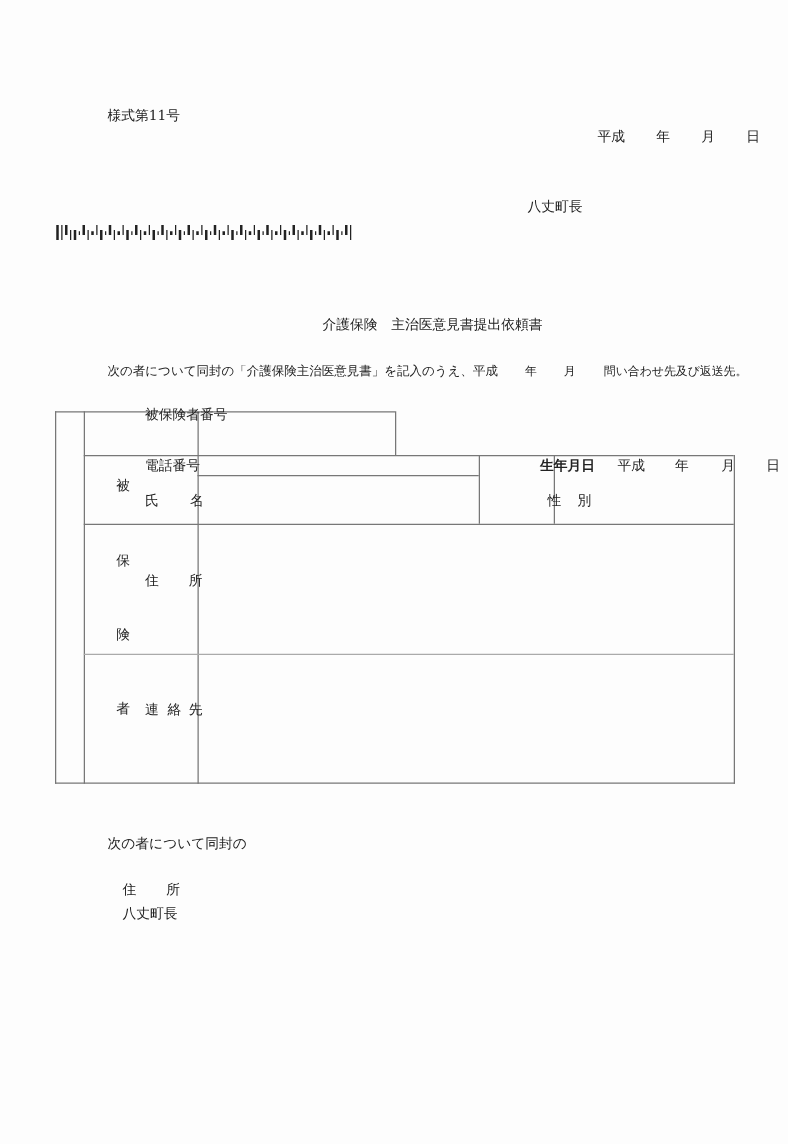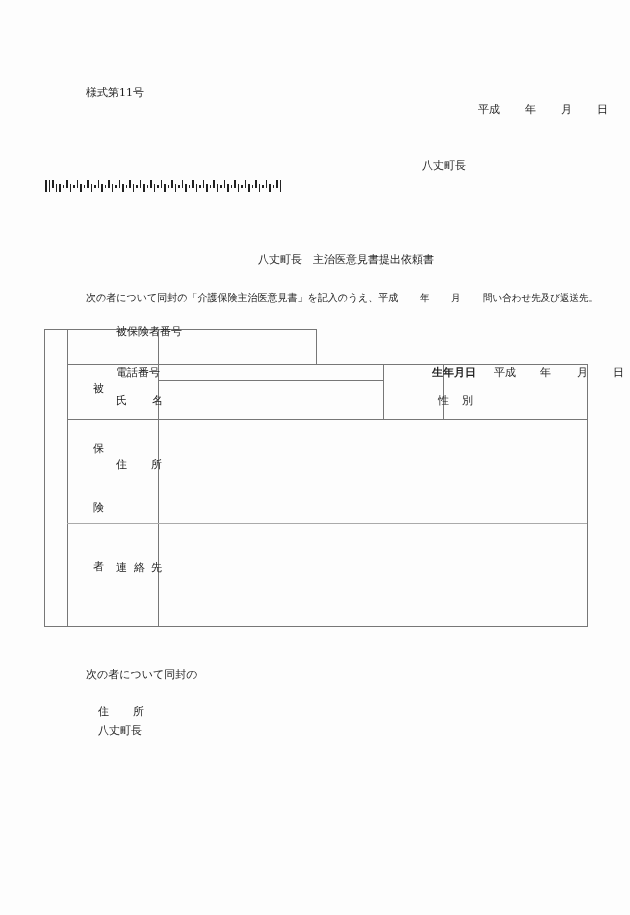--- a/index.html
+++ b/index.html
@@ -90,21 +90,21 @@
     <span class="bar asc"></span>
     <span class="bar desc"></span>
     <span class="bar tim"></span>
     <span class="bar asc"></span>
     <span class="bar desc"></span>
     <span class="bar tim"></span>
     <span class="bar asc"></span>
     <span class="bar long"></span>
   </div>
 
-<div class="abs" style="left:216px;top:254px;">八丈町長　主治医意見書提出依頼書</div>
+<div class="abs" style="left:216px;top:254px;">介護保険　主治医意見書提出依頼書</div>
 <div>
   <div class="abs" style="left:44px;top:293px;font-size:10px;">次の者について同封の「介護保険主治医意見書」を記入のうえ、平成</div>
   <div class="abs" style="left:378px;top:293px;font-size:9.5px;">年</div>
   <div class="abs" style="left:409px;top:293px;font-size:9.5px;">月</div>
   <div class="abs" style="left:441px;top:293px;font-size:9.5px;">問い合わせ先及び返送先。</div>
 </div>
 
 <div>
 
   <div class="ln" style="left:44px;top:329px;width:1px;height:298px;"></div>

